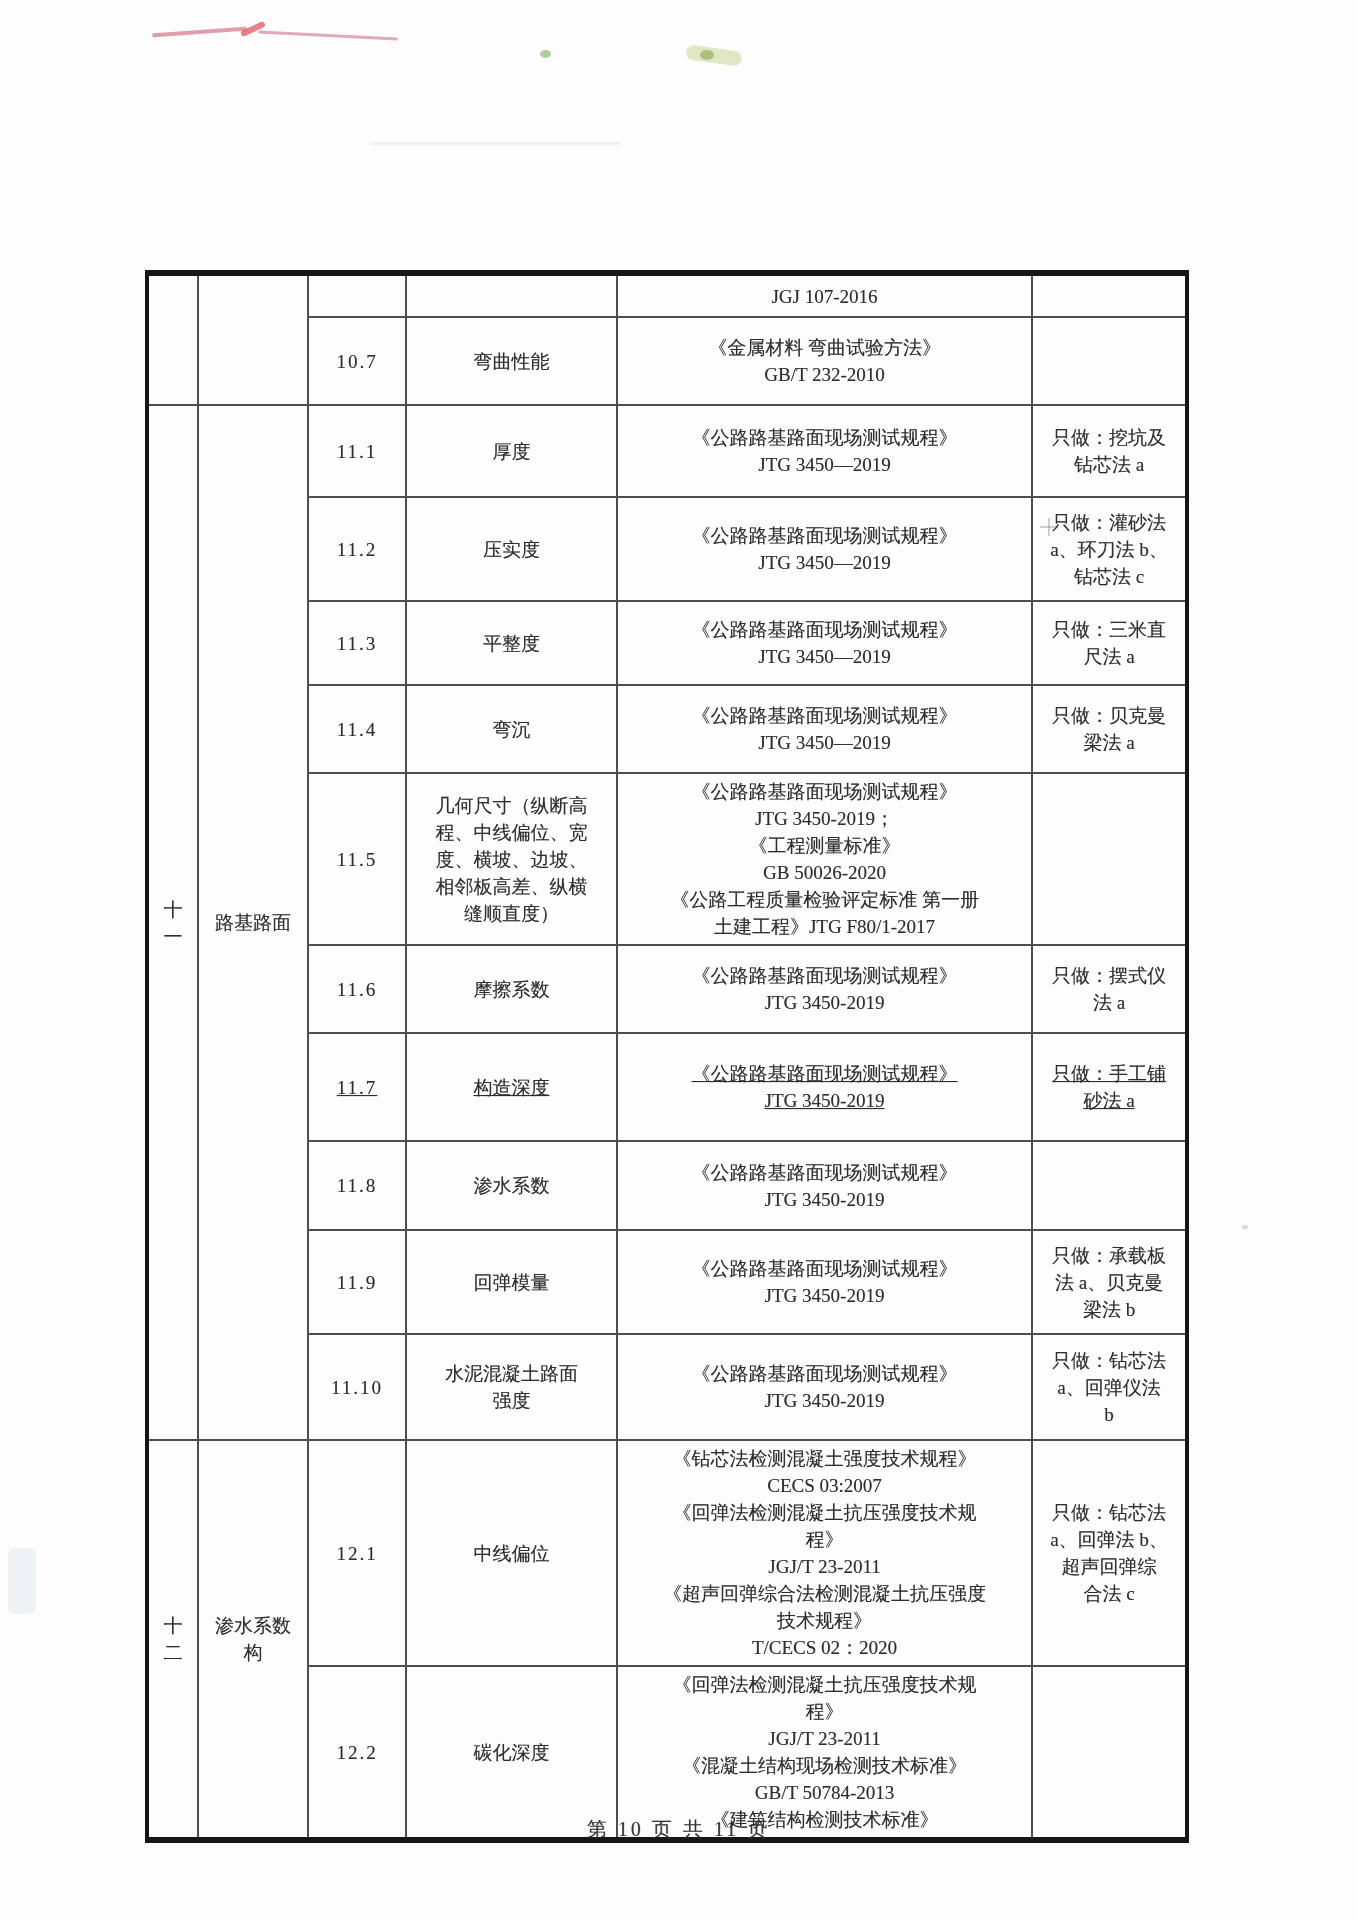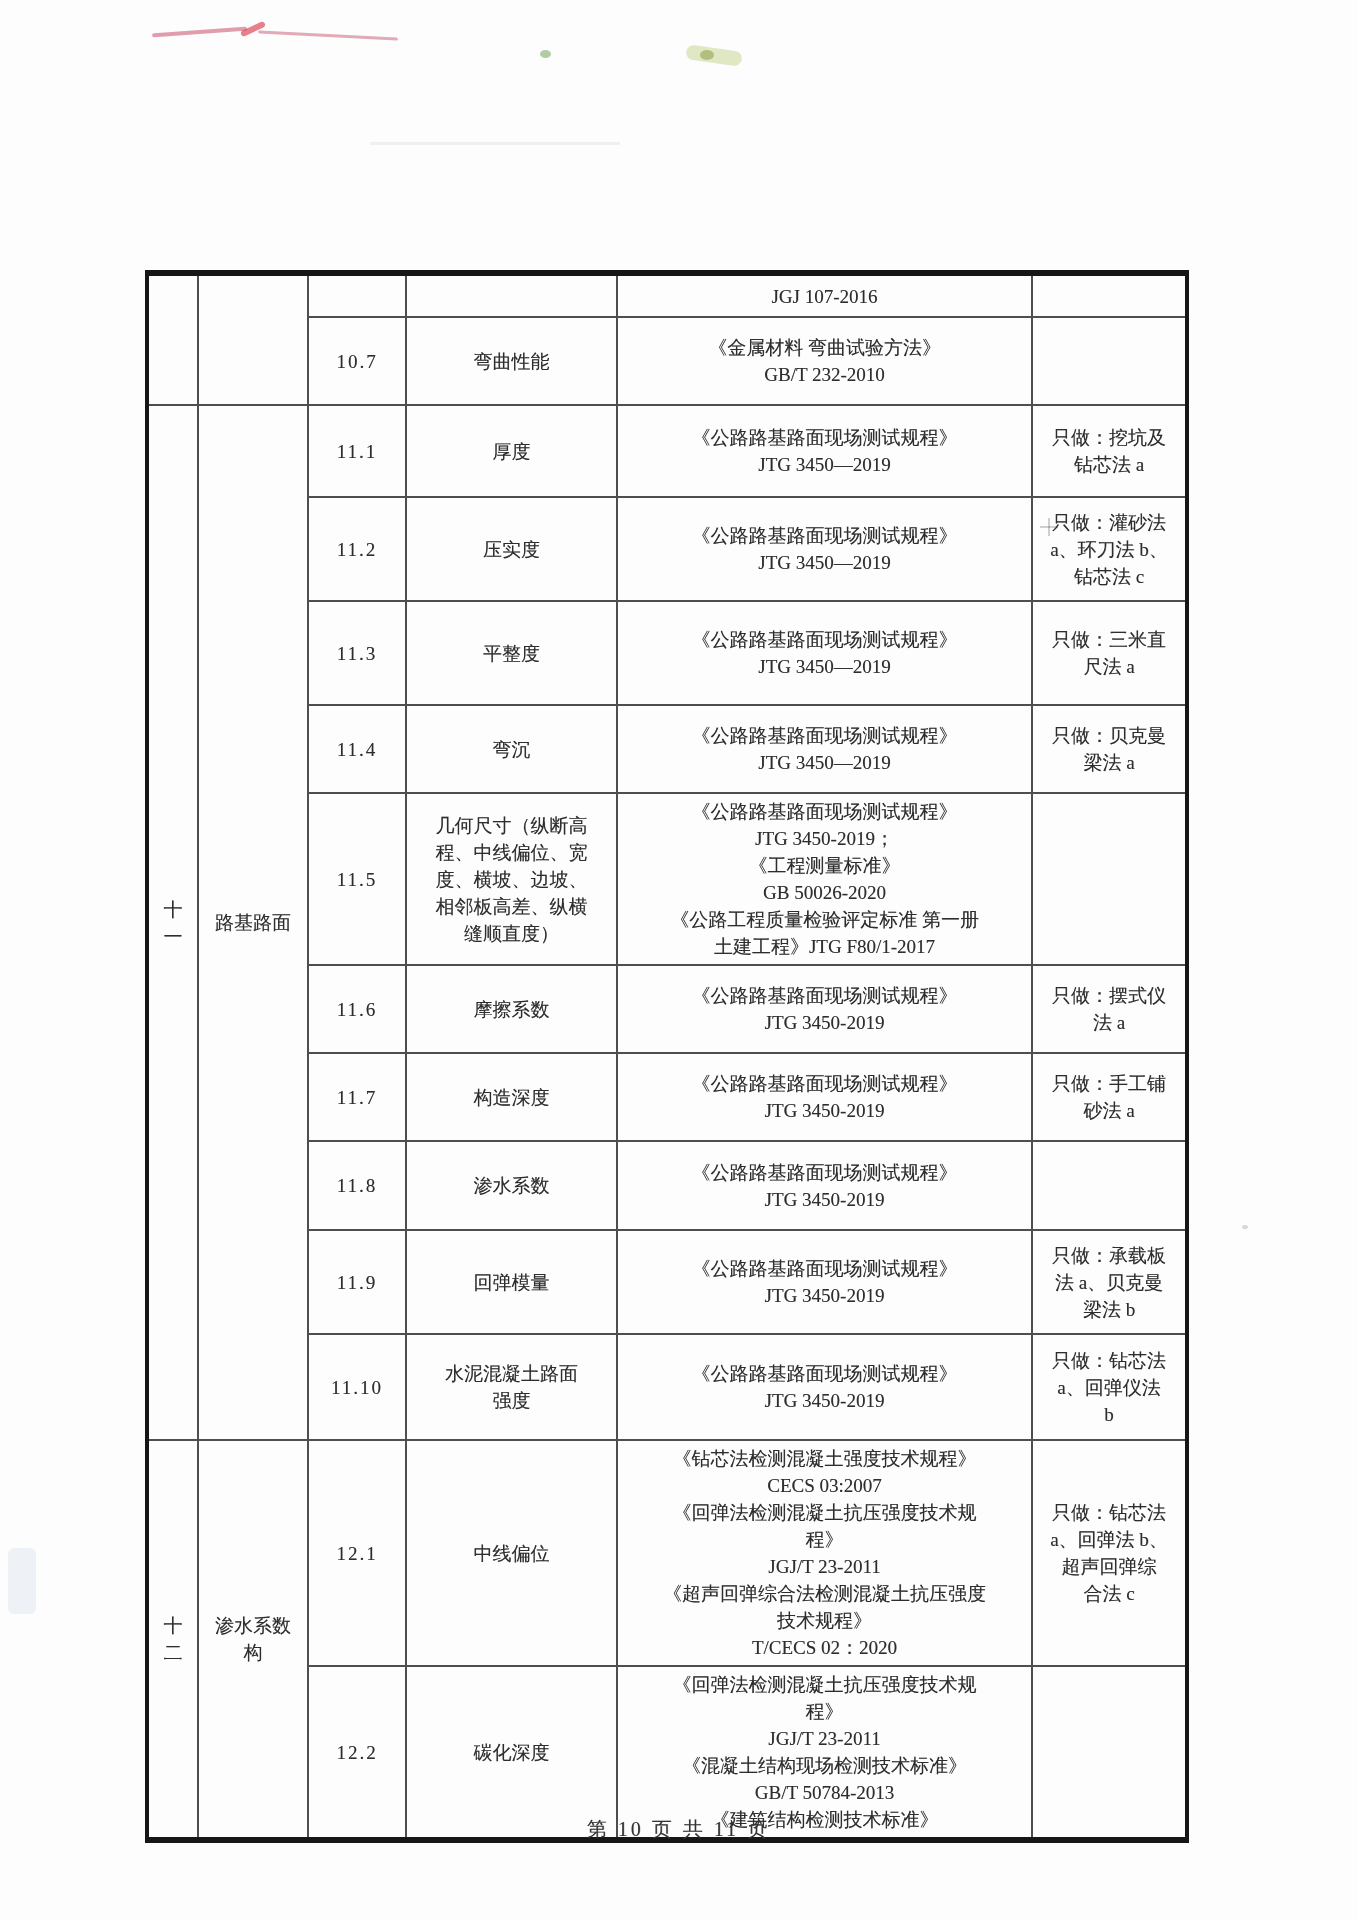--- a/index.html
+++ b/index.html
@@ -25,22 +25,22 @@
     text-shadow:0.3px 0.3px 0.5px rgba(20,20,20,.35);
     overflow:hidden;
   }
   td.c1{text-align:center;line-height:34px;font-size:21px;}
   td.c2{text-align:center;font-size:21px;line-height:30px;padding:4px 2px;}
   td.c3{text-align:center;letter-spacing:2px;font-size:20px;}
   td.c4{text-align:center;padding-left:12px;font-size:20px;}
   td.c5{text-align:center;}
   td.c6{text-align:center;padding:4px 8px;}
   tr.r0{height:44px;}  tr.r1{height:88px;}  tr.r2{height:92px;}
-  tr.r3{height:104px;} tr.r4{height:104px;}  tr.r5{height:88px;}
-  tr.r6{height:170px;} tr.r7{height:88px;}  tr.r8{height:88px;}
+  tr.r3{height:104px;} tr.r4{height:84px;}  tr.r5{height:88px;}
+  tr.r6{height:170px;} tr.r7{height:88px;}  tr.r8{height:108px;text-decoration:underline;}
   tr.r9{height:89px;}  tr.r10{height:104px;}tr.r11{height:106px;}
   tr.r12{height:224px;}tr.r13{height:170px;}
   .footer{
     position:absolute;left:0;top:1796px;width:1357px;
     text-align:center;font-size:20px;letter-spacing:3px;color:#333;
     text-shadow:0.3px 0.3px 0.5px rgba(20,20,20,.3);
   }
   
   .artifact{position:absolute;pointer-events:none;}
   .a-red1{left:152px;top:10px;width:95px;height:4px;background:rgba(190,40,70,.45);transform:rotate(-4deg);border-radius:3px;}

